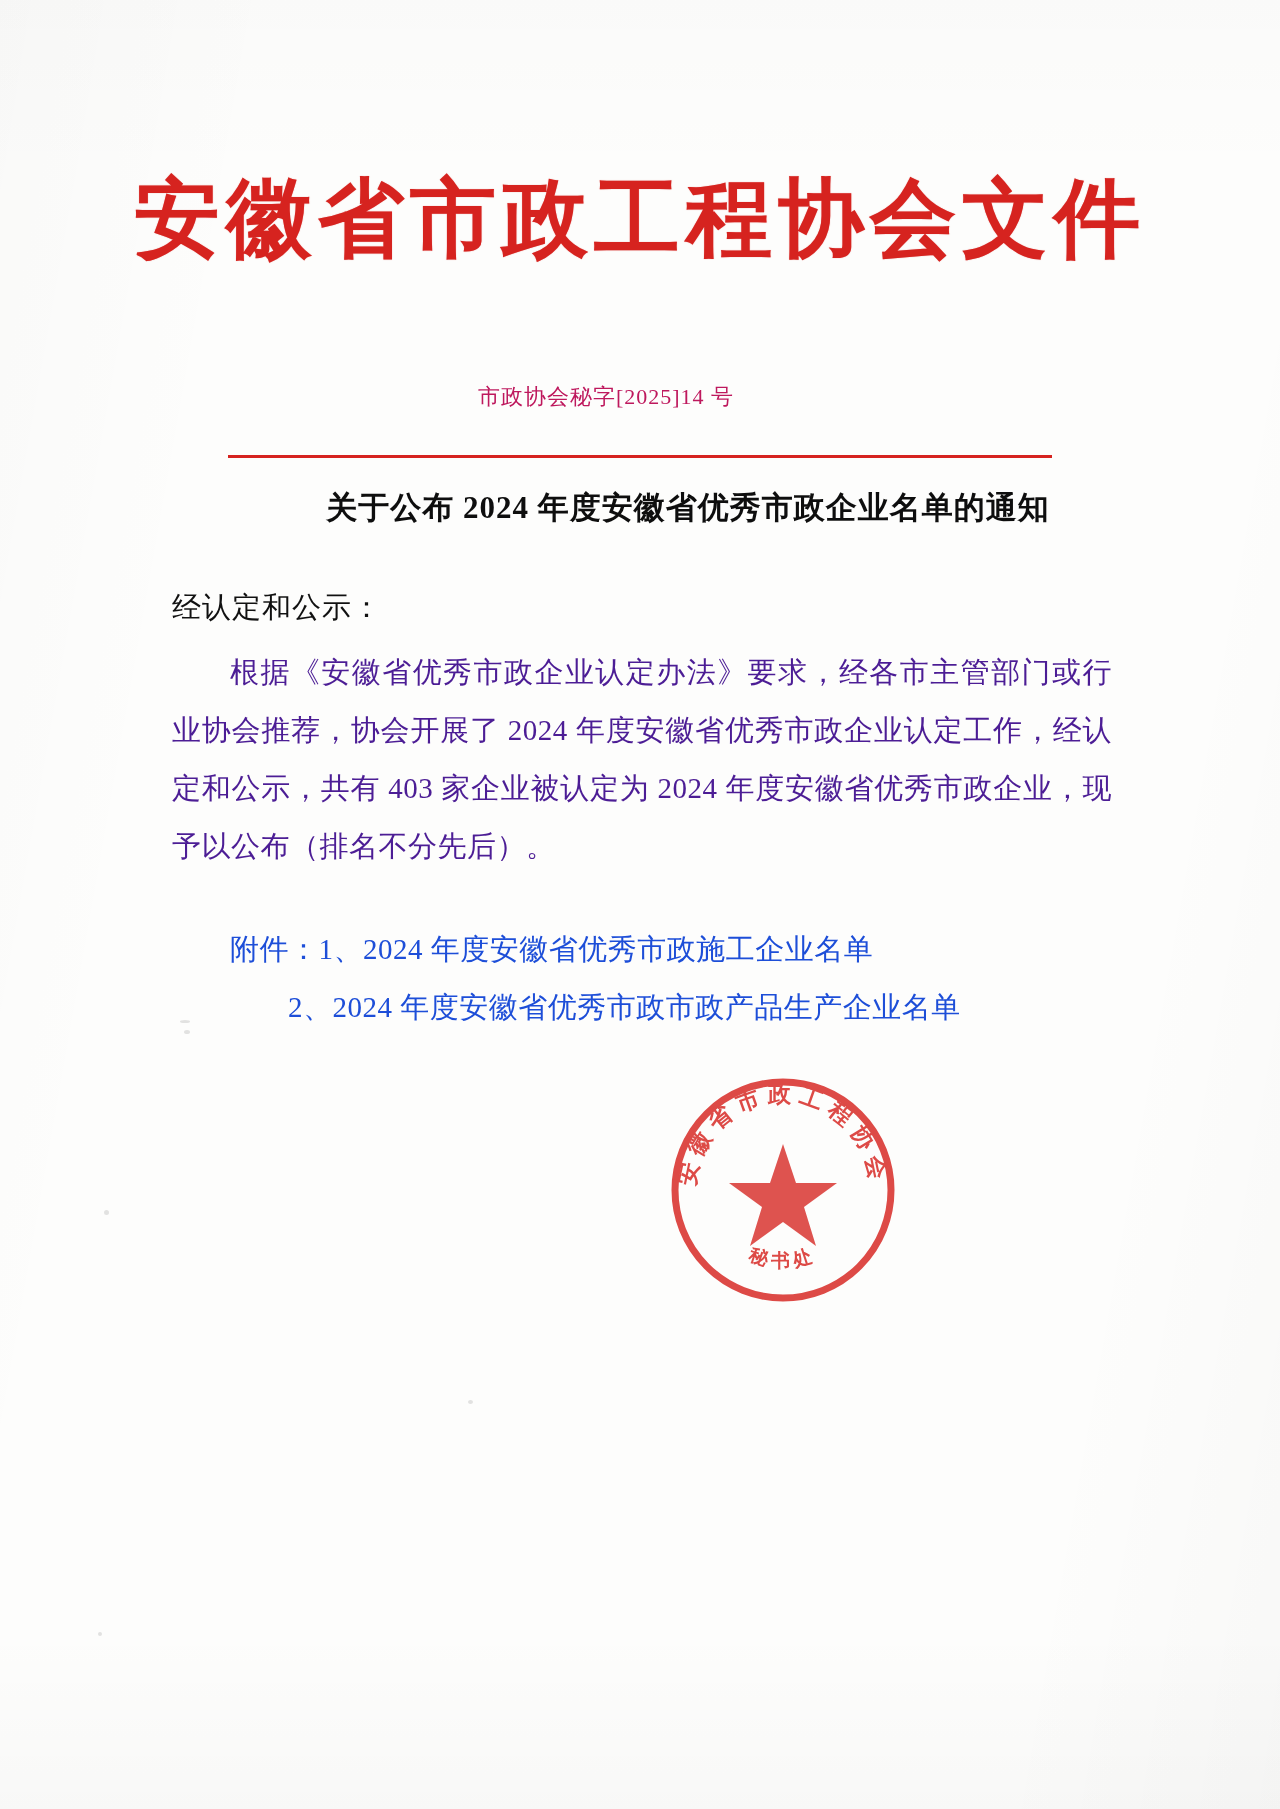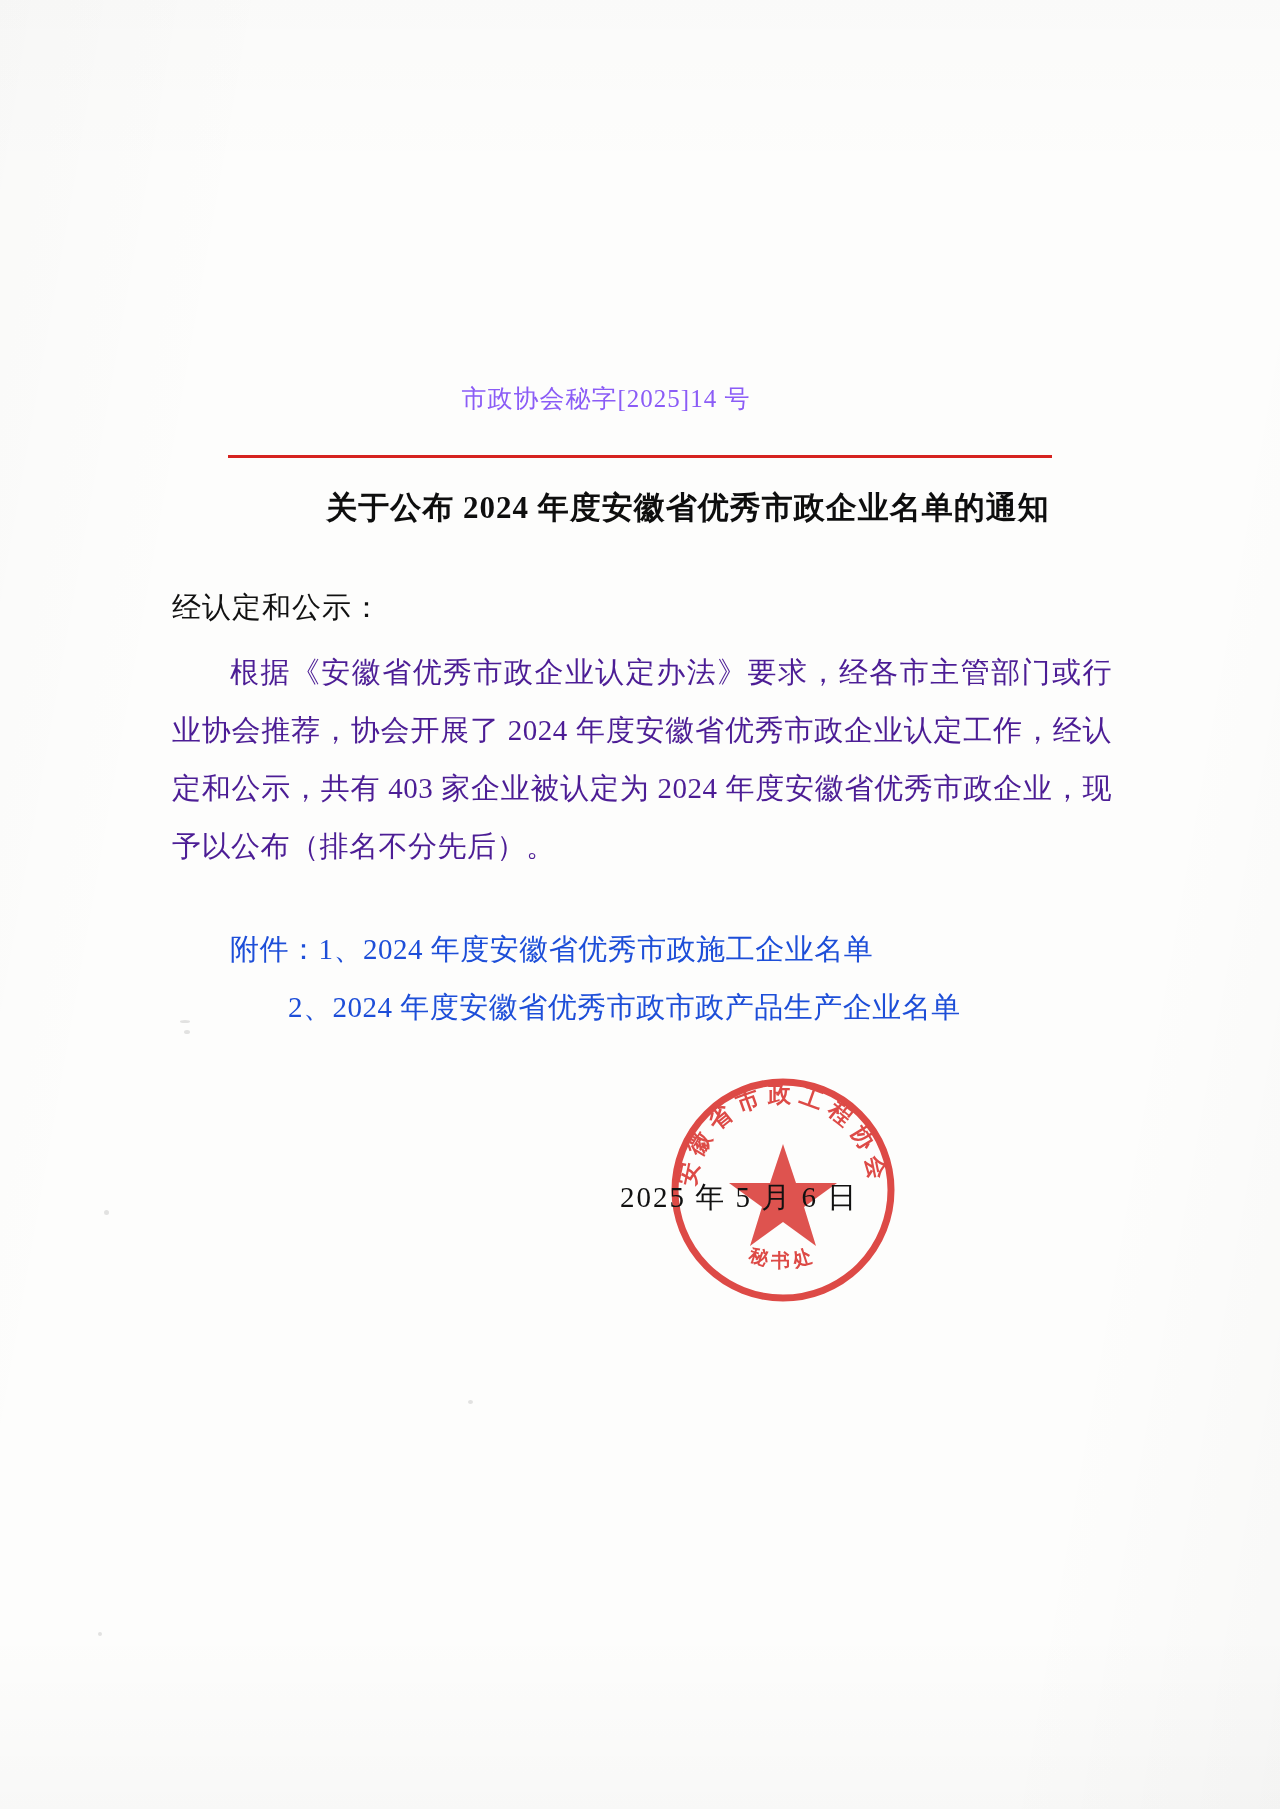--- a/index.html
+++ b/index.html
@@ -59,23 +59,23 @@
     text-shadow: 0 0 1px rgba(214,35,31,0.5);
   }
 
   
   .doc-number {
     position: absolute;
     left: 0;
     top: 382px;
     width: 1212px;
     text-align: center;
-    font-size: 25px;
+    font-size: 22px;
     letter-spacing: 1px;
-    color: #8b5cf6;
+    color: #be185d;
   }
 
   
   .red-rule {
     position: absolute;
     left: 228px;
     top: 455px;
     width: 824px;
     height: 3px;
     background: #d6231f;
@@ -163,20 +163,21 @@
     background: rgba(120,120,120,0.20);
     border-radius: 50%;
   }
 </style>
 </head>
 <body>
 
 <div id="page">
   <div class="doc-body">
 
+    <div class="masthead">安徽省市政工程协会文件</div>
 
     <div class="doc-number">市政协会秘字[2025]14 号</div>
 
     <div class="red-rule"></div>
 
     <div class="doc-title">关于公布 2024 年度安徽省优秀市政企业名单的通知</div>
 
     <div class="salutation">经认定和公示：</div>
 
     <div class="para">根据《安徽省优秀市政企业认定办法》要求，经各市主管部门或行业协会推荐，协会开展了 2024 年度安徽省优秀市政企业认定工作，经认定和公示，共有 403 家企业被认定为 2024 年度安徽省优秀市政企业，现予以公布（排名不分先后）。</div>
@@ -200,21 +201,20 @@
           <text font-family="'Liberation Serif','DejaVu Serif',serif" font-size="23" font-weight="bold" fill="#d6231f" letter-spacing="7">
             <textPath href="#sealTopArc" startOffset="50%" text-anchor="middle">安徽省市政工程协会</textPath>
           </text>
           <text font-family="'Liberation Serif','DejaVu Serif',serif" font-size="19" font-weight="bold" fill="#d6231f" letter-spacing="5">
             <textPath href="#sealBottomArc" startOffset="50%" text-anchor="middle">秘书处</textPath>
           </text>
         </g>
       </svg>
     </div>
 
-    <div class="doc-date">2025 年 5 月 6 日</div>
 
     <div class="speck" style="left:184px; top:1030px; width:6px; height:4px;"></div>
     <div class="speck" style="left:104px; top:1210px; width:5px; height:5px;"></div>
     <div class="speck" style="left:468px; top:1400px; width:5px; height:4px;"></div>
     <div class="speck" style="left:98px; top:1632px; width:4px; height:4px;"></div>
     <div class="speck" style="left:180px; top:1020px; width:10px; height:3px;"></div>
 
   </div>
 </div>
 

